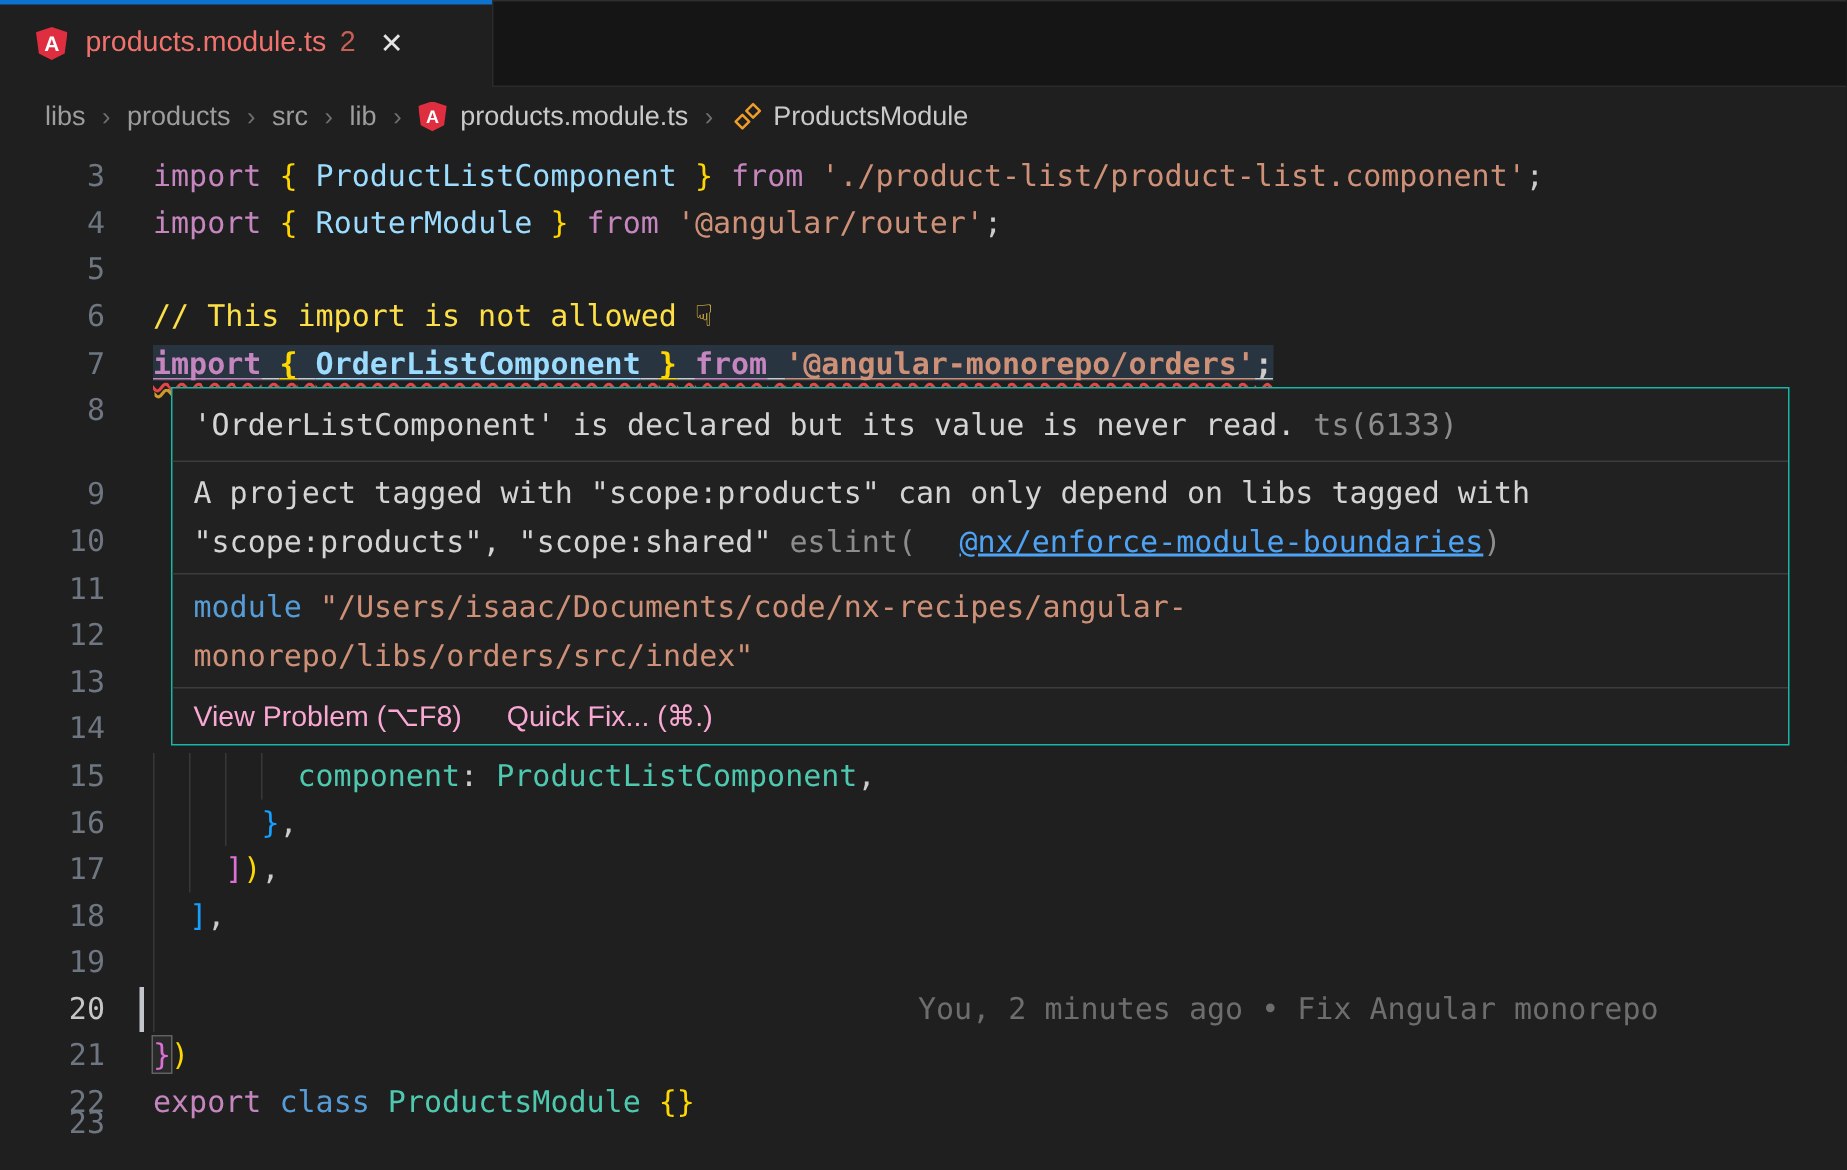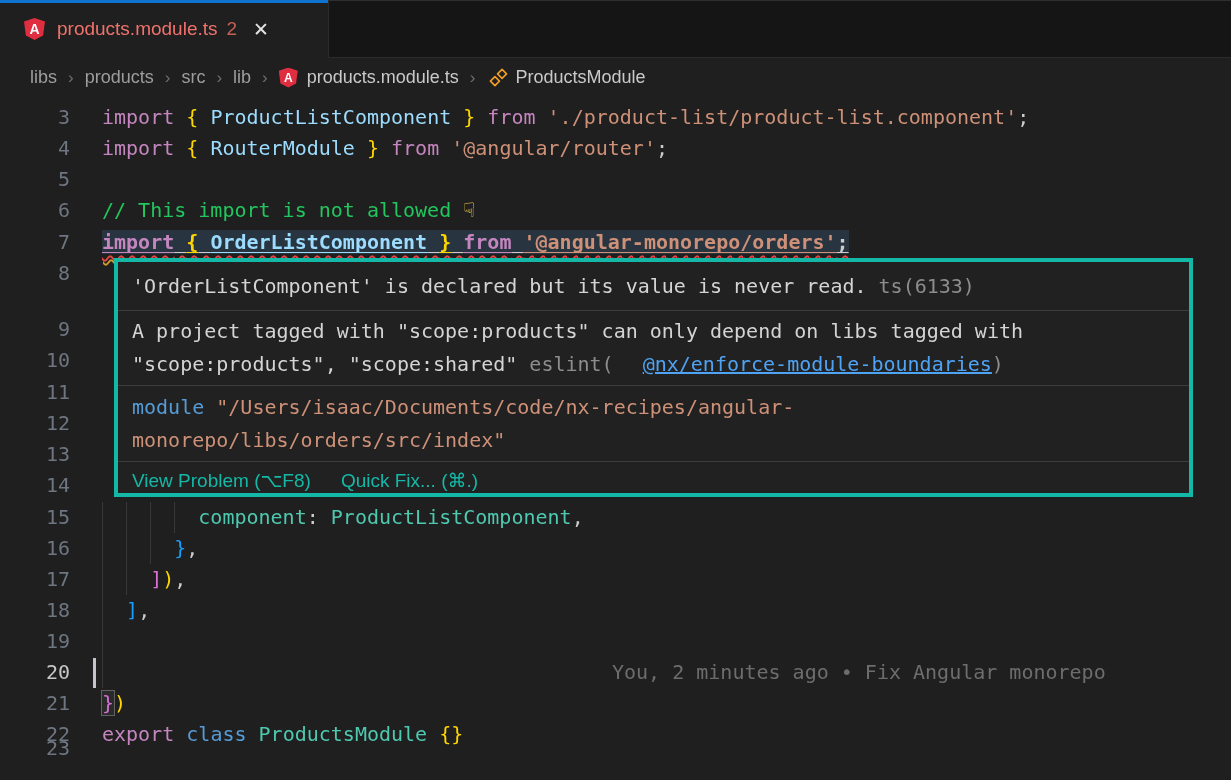--- a/index.html
+++ b/index.html
@@ -39,21 +39,21 @@
             font-family:"DejaVu Sans Mono", monospace; font-size:20px; }
   .row { position:absolute; left:0; width:1231px; height:31px; line-height:31px; }
   .ln { position:absolute; left:0; top:0; width:70px; text-align:right; color:#6e7681; }
   .ln.active { color:#c6c6c6; }
   .codeline { position:absolute; left:102px; top:0; white-space:pre; }
   .tok-kw  { color:#C586C0; }
   .tok-kwb { color:#569CD6; }
   .tok-id  { color:#9CDCFE; }
   .tok-cls { color:#4EC9B0; }
   .tok-str { color:#CE9178; }
-  .tok-com { color:#22c55e; }
+  .tok-com { color:#fde047; }
   .tok-pun { color:#CCCCCC; }
   .tok-b1  { color:#FFD700; }
   .tok-b2  { color:#DA70D6; }
   .tok-b3  { color:#179FFF; }
   .tok-emo { color:#f7cf46; font-family:"DejaVu Sans", sans-serif; }
   .match { outline:1px solid #626262; background:rgba(120,120,120,.12); }
 
   
   .err7 { position:relative; background:rgba(58,97,134,.32);
           text-decoration:underline wavy #e64545; text-decoration-thickness:2px;
@@ -65,31 +65,31 @@
   .err7 .tok { text-decoration:underline solid currentColor; text-decoration-thickness:1px;
           text-underline-offset:3px; text-decoration-skip-ink:none; }
 
   .blame { position:absolute; left:612px; top:0; color:#6d6d6d; }
 
   .guide { position:absolute; width:1px; background:#37383a; }
   .cursorbar { position:absolute; left:93px; top:561px; width:3px; height:30px; background:#c2c6ca; }
 
   
   .hover-popup { position:absolute; left:114px; top:161px; width:1079px; height:239px;
-                 background:#212121; border:4px solid #14b8a6; z-index:5;
+                 background:#212121; border:1px solid #14b8a6; z-index:5;
                  font-family:"DejaVu Sans Mono", monospace; font-size:20px; color:#d4d4d4; }
   .hv-s1 { height:48px; line-height:48px; padding-left:14px; white-space:pre; }
   .hv-code { color:#8d8d8d; }
   .hv-s2 { height:75px; border-top:1px solid #3c3c3c; padding:4px 0 0 14px; line-height:33px; white-space:pre; }
   .hv-link { color:#4fa3f5; text-decoration:underline; cursor:pointer;margin-left:29px; }
   .hv-s3 { height:76px; border-top:1px solid #3c3c3c; padding:5px 0 0 14px; line-height:33px; white-space:pre; }
   .hv-kw { color:#569CD6; } .hv-path { color:#CE9178; }
   .hv-actions { height:38px; border-top:1px solid #3c3c3c; display:flex; align-items:center;
                 padding-left:14px; gap:30px; font-family:"Liberation Sans", sans-serif; font-size:19px; }
-  .hv-action { color:#14b8a6; cursor:pointer;text-align:center; }
+  .hv-action { color:#f9a8d4; cursor:pointer;text-align:center; }
 </style>
 </head>
 <body>
 
 <div class="tabstrip">
   <div class="strip-rest"></div>
   <div class="tab">
     <div class="ng-icon">
         <span>A</span>
       </div>

